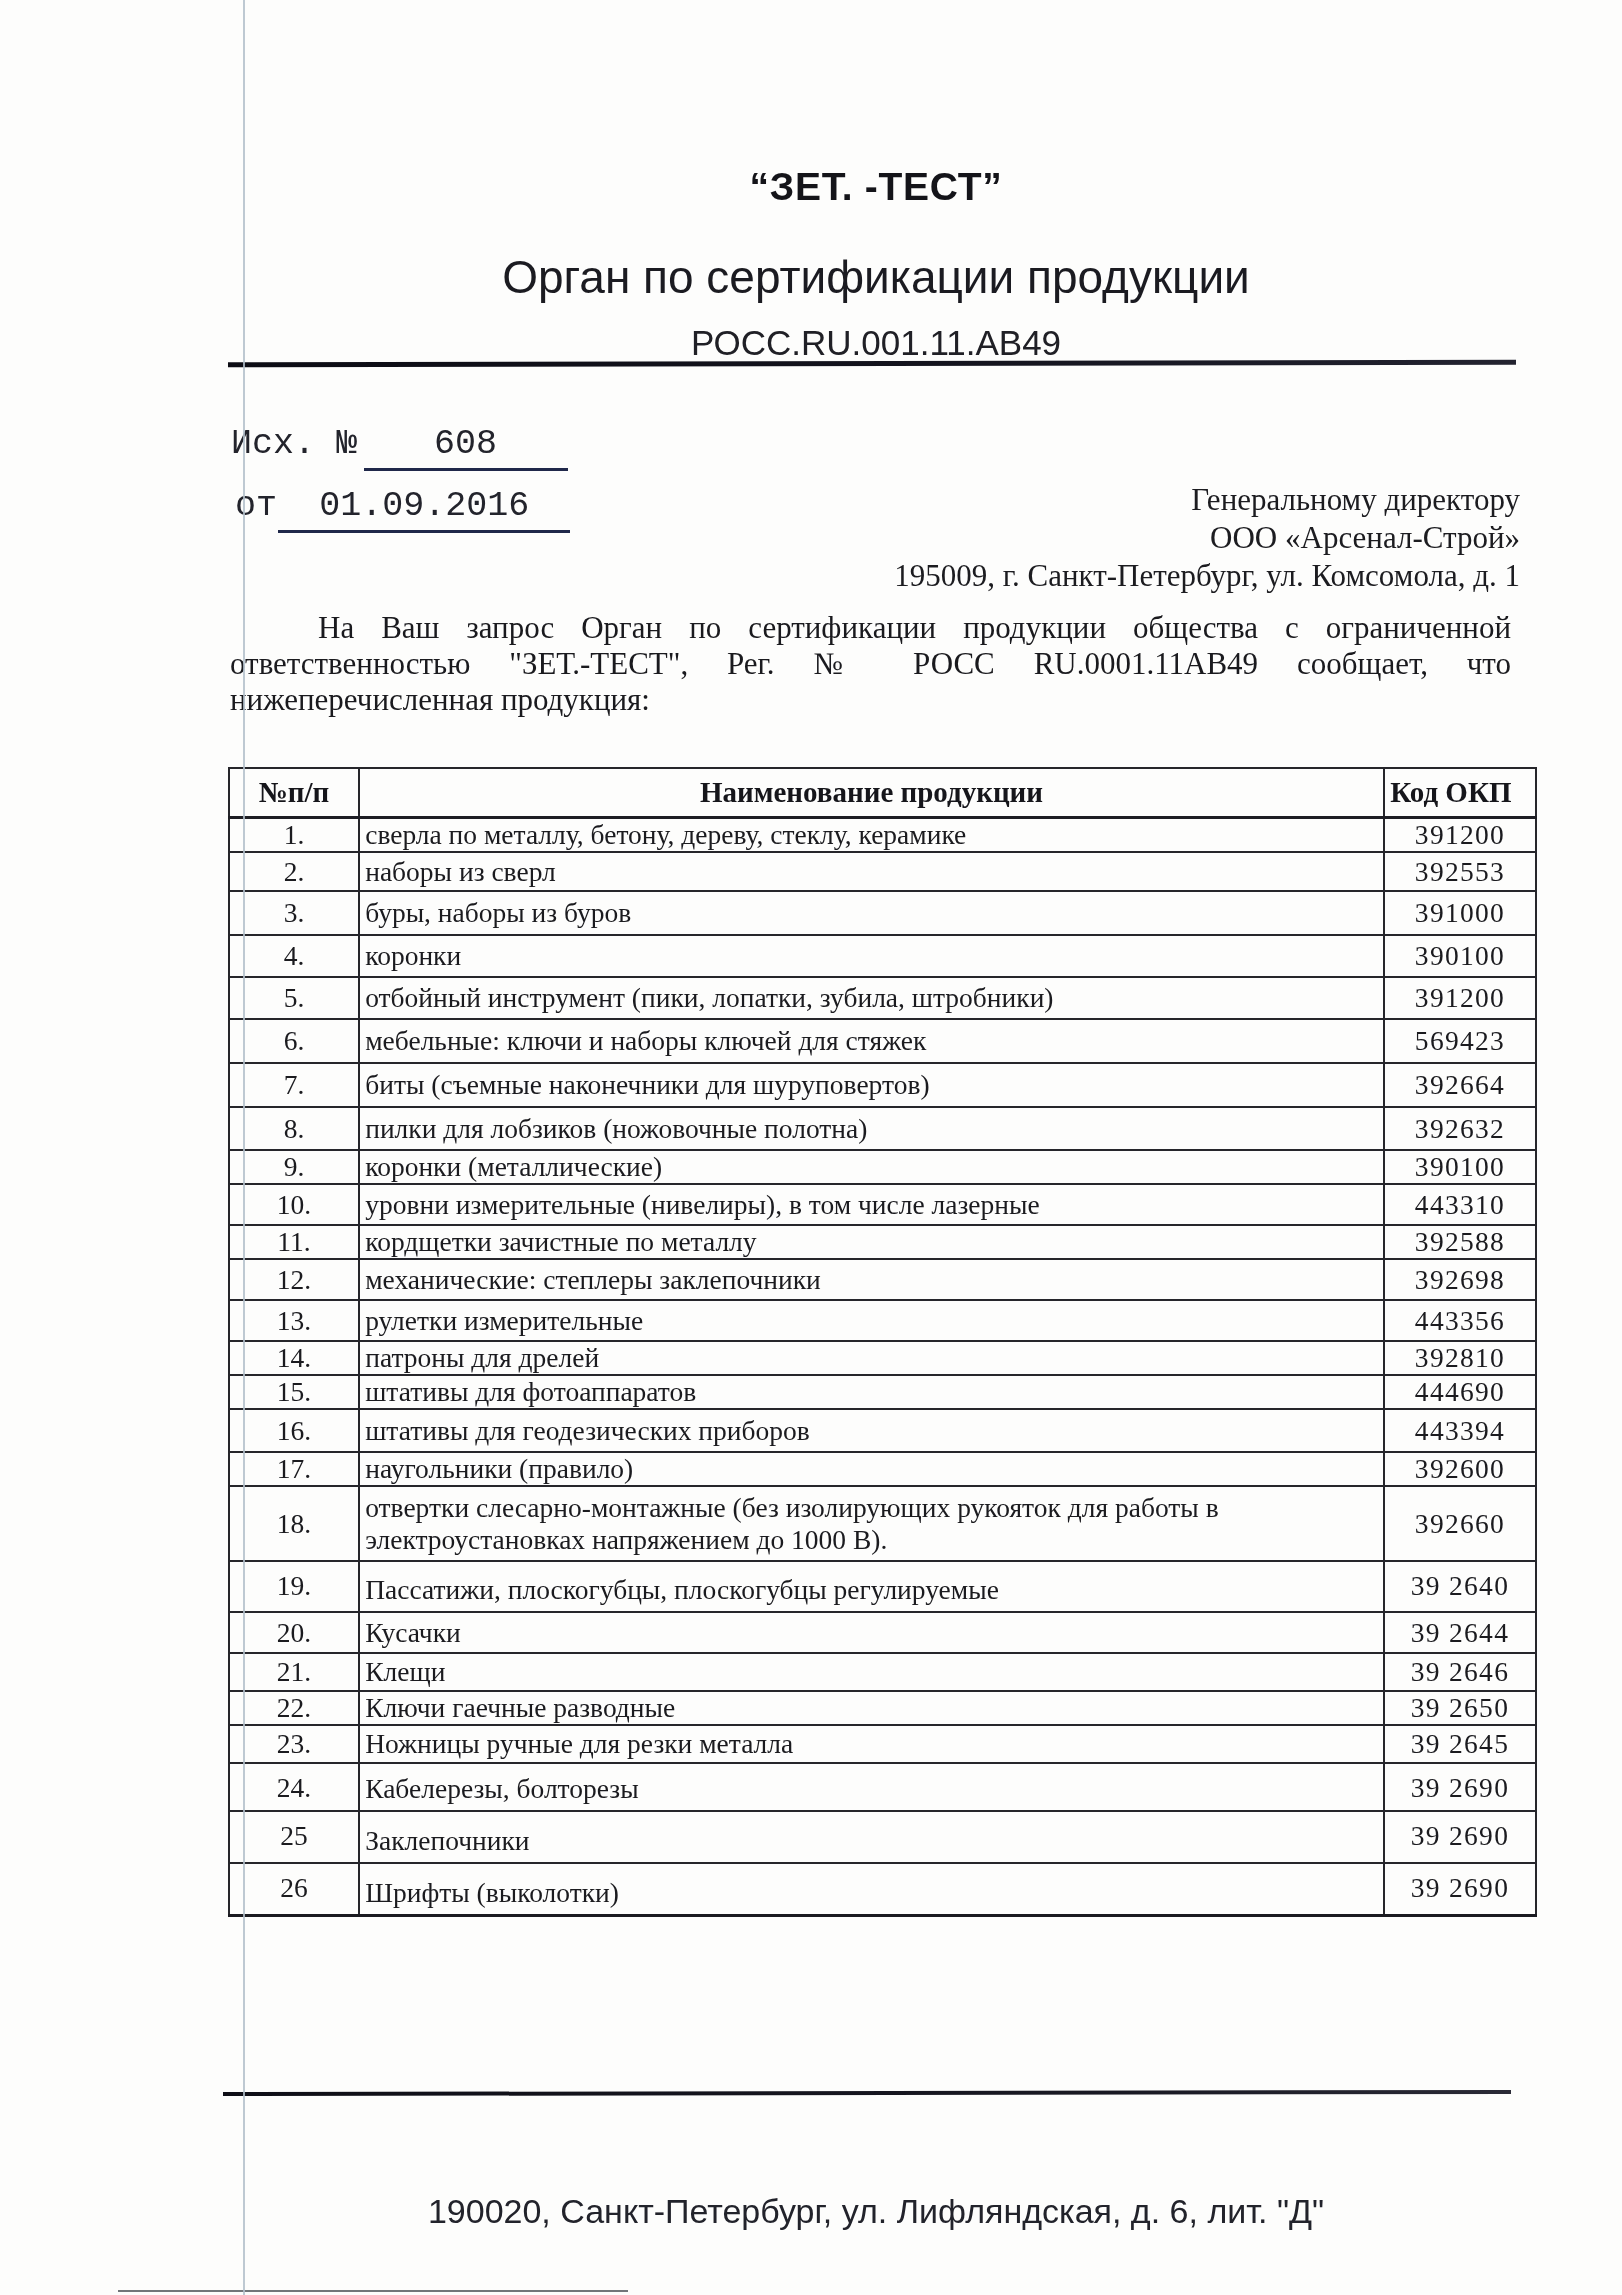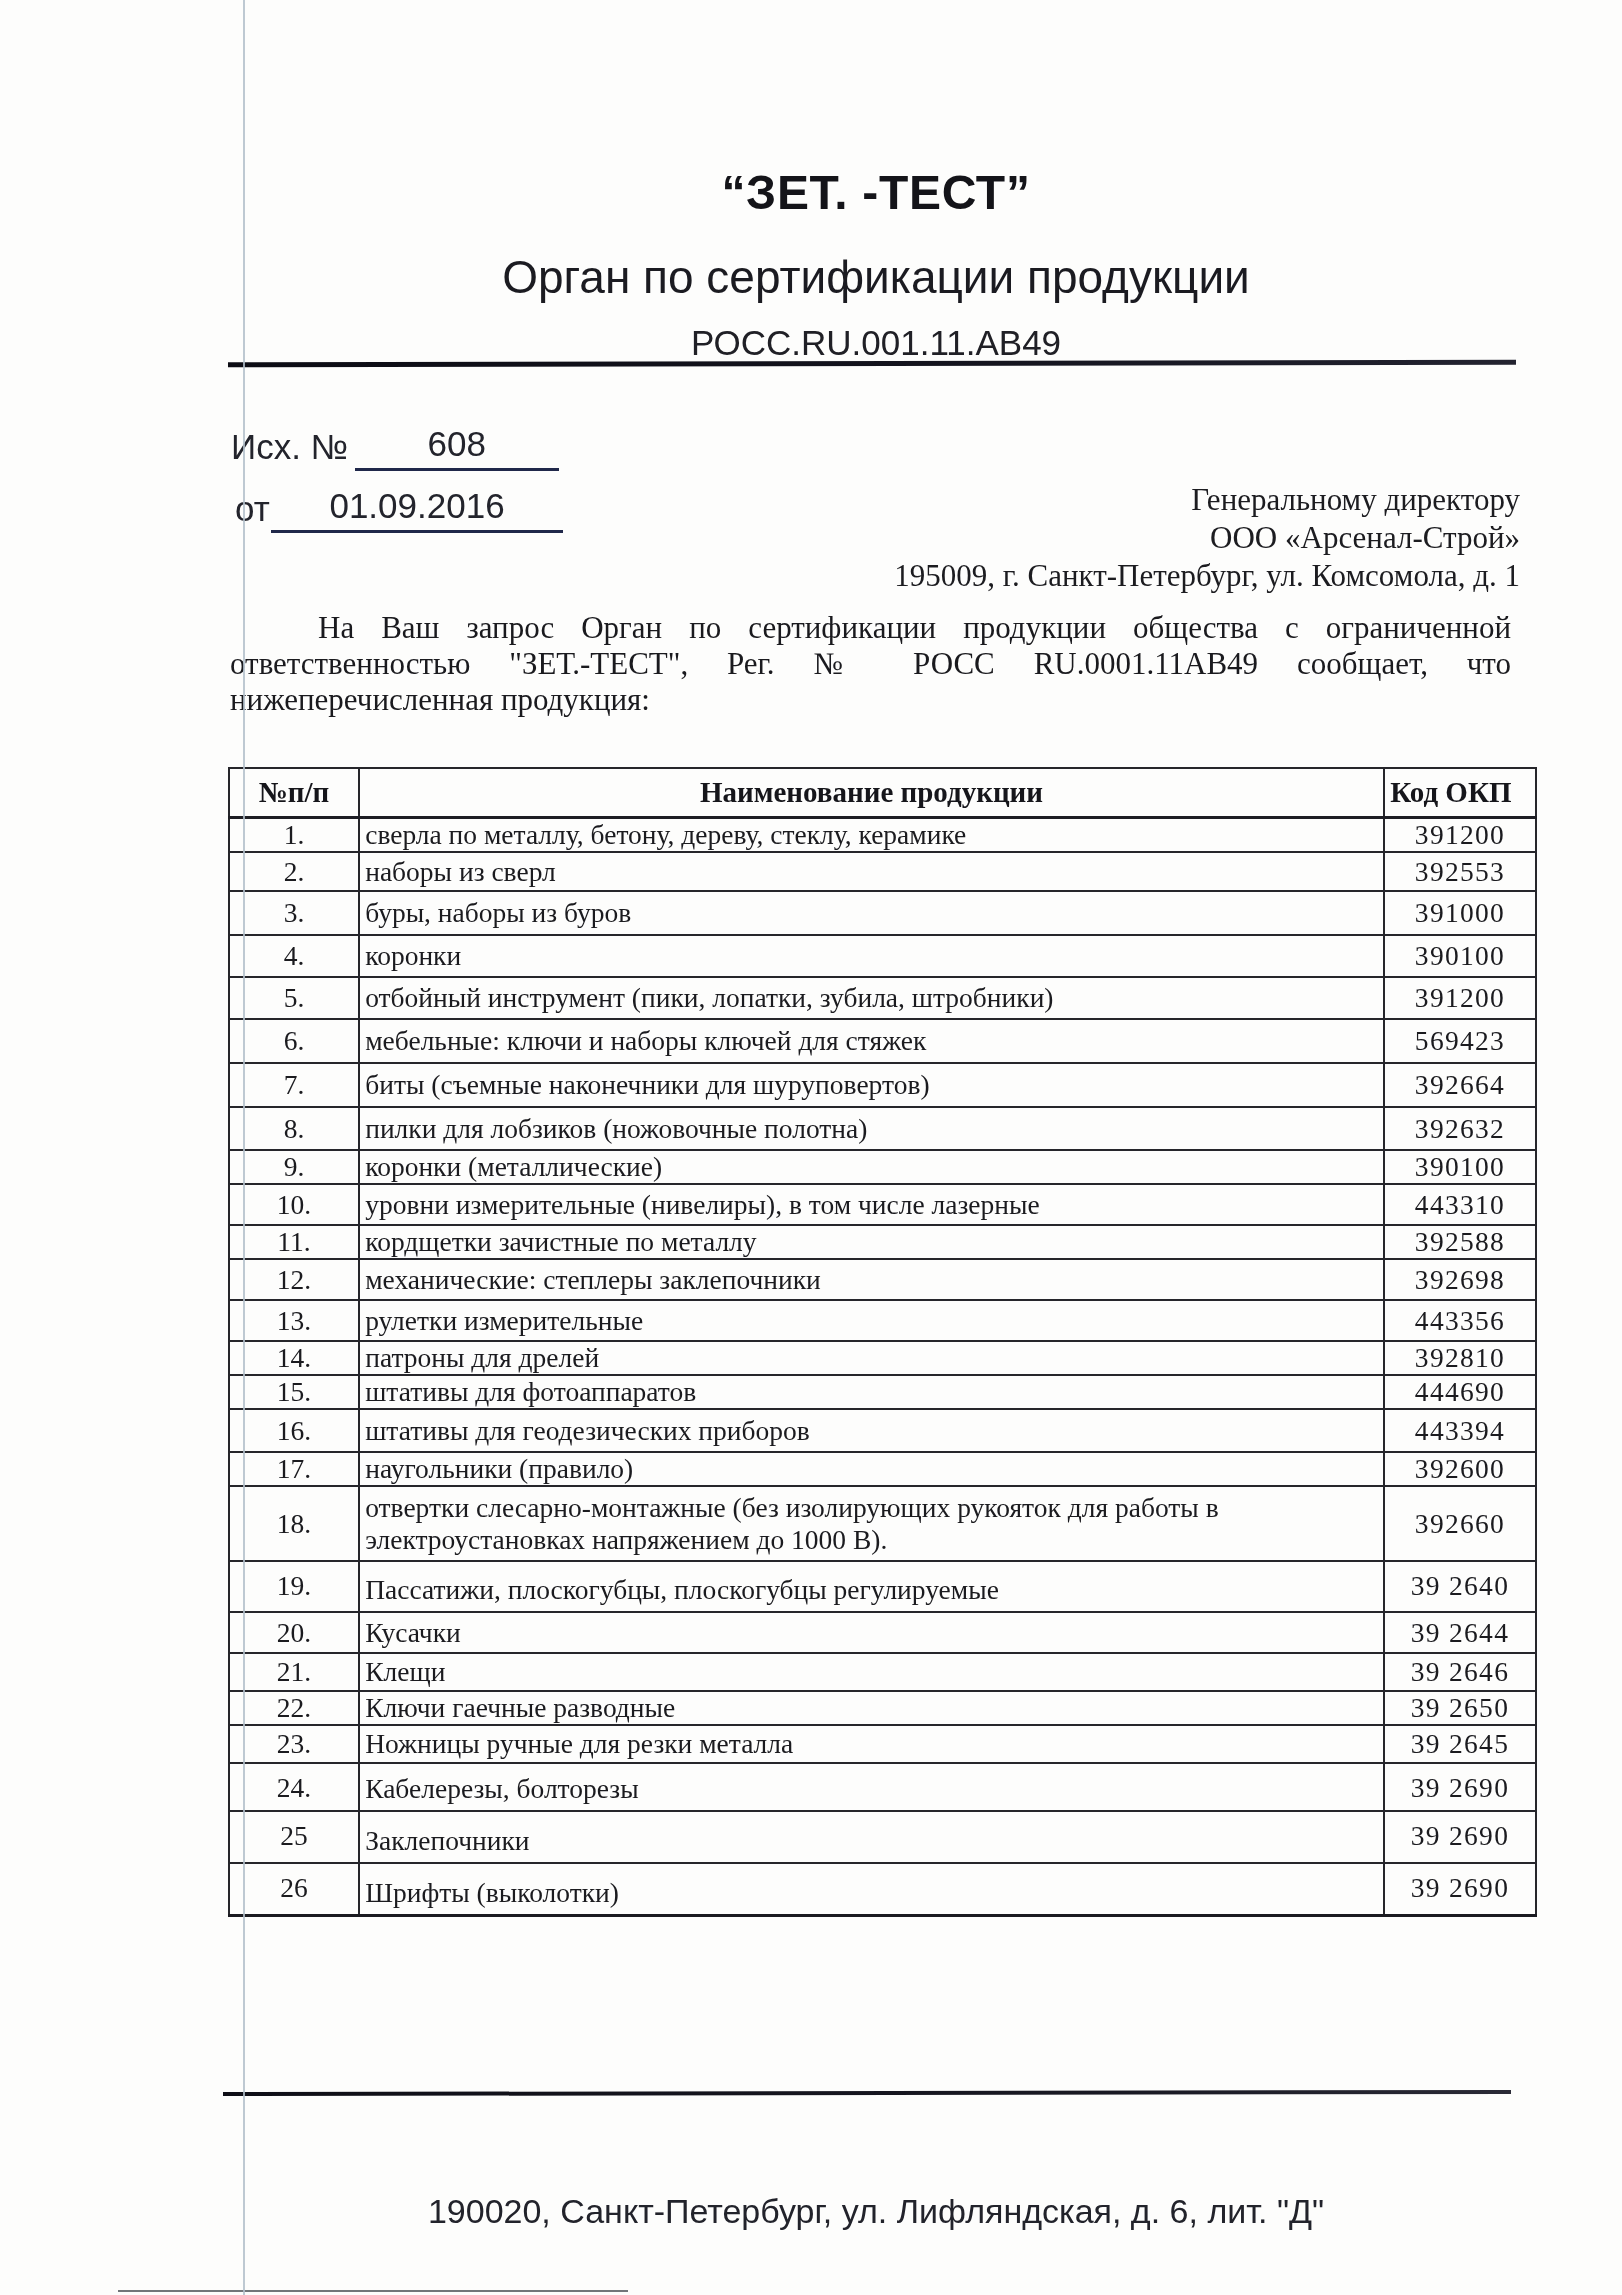--- a/index.html
+++ b/index.html
@@ -22,35 +22,35 @@
   }
 
   
   .letterhead{
     position:absolute;left:228px;top:0;width:1296px;
     text-align:center;
     font-family:"Liberation Sans", sans-serif;
     color:#141419;
   }
   .lh-title{position:absolute;left:0;top:165px;width:100%;
-    font-size:48px;font-weight:700;letter-spacing:0.7px;}
+    font-size:39px;font-weight:700;letter-spacing:0.7px;}
   .lh-subtitle{position:absolute;left:0;top:250px;width:100%;
     font-size:46px;font-weight:400;color:#1b1b21;text-align:center;}
   .lh-reg{position:absolute;left:0;top:323px;width:100%;
     font-size:35px;font-weight:400;color:#202026;}
   .lh-rule{
     position:absolute;left:228px;top:361px;width:1288px;height:5.2px;
     background:linear-gradient(to right,#0c0c14 0%,#15151f 60%,#232330 100%);
     transform:rotate(-0.12deg);z-index:2;
   }
 
   
   .iskh{position:absolute;left:231px;top:0;z-index:3;
     font-family:"Liberation Sans", sans-serif;color:#23242c;}
-  .iskh-line{position:absolute;display:flex;align-items:center;font-size:35px;}
+  .iskh-line{position:absolute;display:flex;align-items:flex-start;font-size:35px;font-family:Liberation Mono, monospace;}
   .iskh-line1{top:424px;left:0;}
   .iskh-line2{top:486px;left:4px;}
   .iskh-label{white-space:pre;}
   .iskh-field{
     display:inline-block;text-align:center;
     border-bottom:3.9px solid #20284a;
     padding-bottom:3.9px;
   }
   .field-num{width:204px;margin-left:6.5px;}
   .field-date{width:292px;margin-left:1.3px;}

